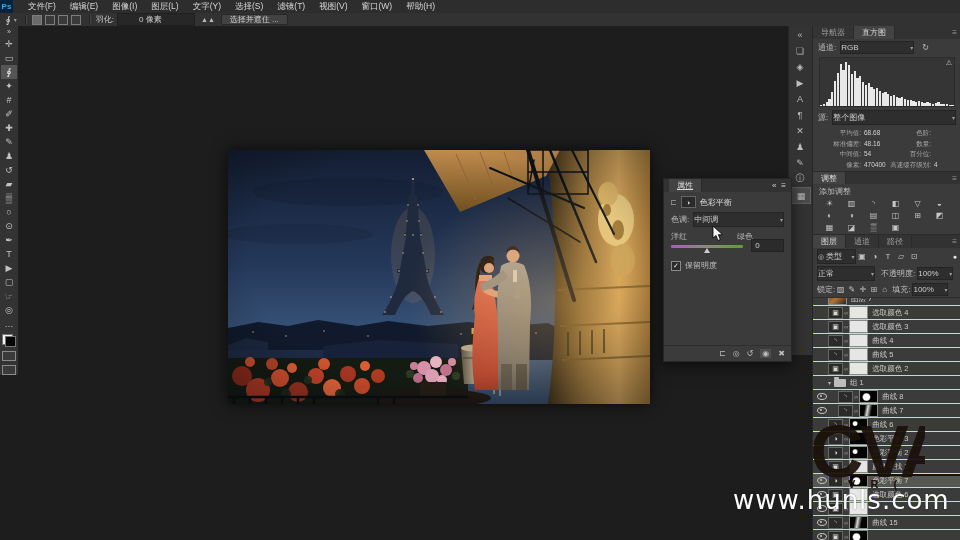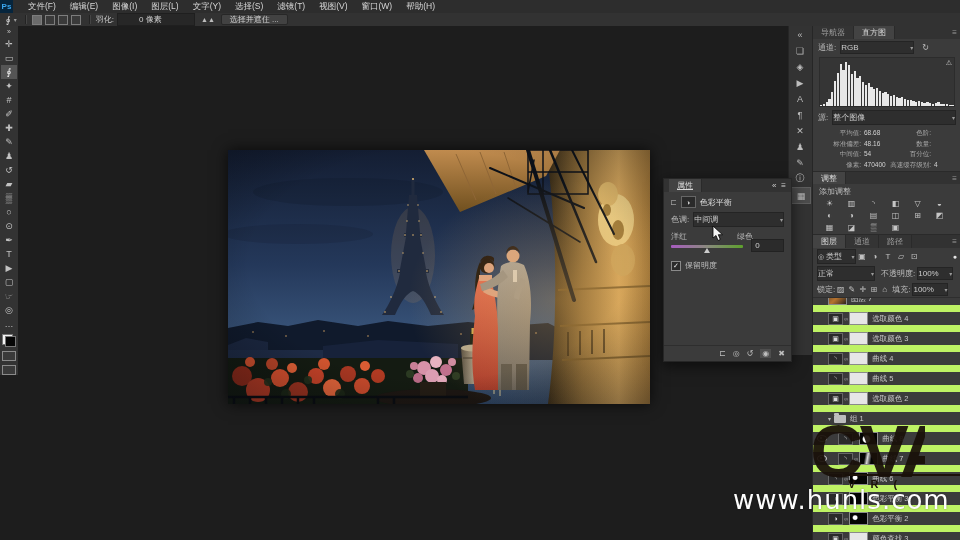--- a/index.html
+++ b/index.html
@@ -65,21 +65,21 @@
   .adj-head{font-size:8px;color:#bdbdbd;padding:2px 6px 1px 6px;}
   .adj-grid{display:flex;flex-wrap:wrap;padding:0 6px;}
   .adj-ic{width:21px;height:11px;display:flex;align-items:center;justify-content:center;
           font-size:8px;color:#c6c6c6;margin:0 1px 1px 0;}
   
   .lrow{display:flex;align-items:center;font-size:8px;color:#bdbdbd;padding:1px 4px;}
   .filter-ic{width:13px;text-align:center;font-size:8px;color:#c0c0c0;}
   .lock-ic{width:11px;text-align:center;font-size:8px;color:#c0c0c0;}
   .layers-list{height:259px;overflow:hidden;border-top:1px solid #2e2e2e;}
   .layer-row{height:13px;display:flex;align-items:center;font-size:7.5px;color:#c9c9c9;
-             border-bottom:7px solid #bef264;padding-left:2px;}
+             border-bottom:1px solid #bef264;padding-left:2px;}
   .layer-row.selected{background:#565656;}
   .eyecol{width:13px;display:flex;justify-content:center;align-items:center;flex:none;}
   .eyeI{width:8px;height:5px;border:1px solid #c4c4c4;border-radius:50%;position:relative;}
   .eyeI::after{content:"";position:absolute;left:2.5px;top:1px;width:2px;height:2px;background:#c4c4c4;border-radius:50%;}
   .adjthumb{width:13px;height:10px;background:#2a2a2a;border:1px solid #666;display:flex;
             align-items:center;justify-content:center;font-size:7px;color:#d8d8d8;flex:none;}
   .chain{font-size:6px;color:#9a9a9a;margin:0 1px;flex:none;}
   .maskthumb{width:17px;height:11px;border:1px solid #8a8a8a;flex:none;margin-right:4px;}
   .m-white{background:#e6e6e6;}
   .m-black{background:#040404;}

